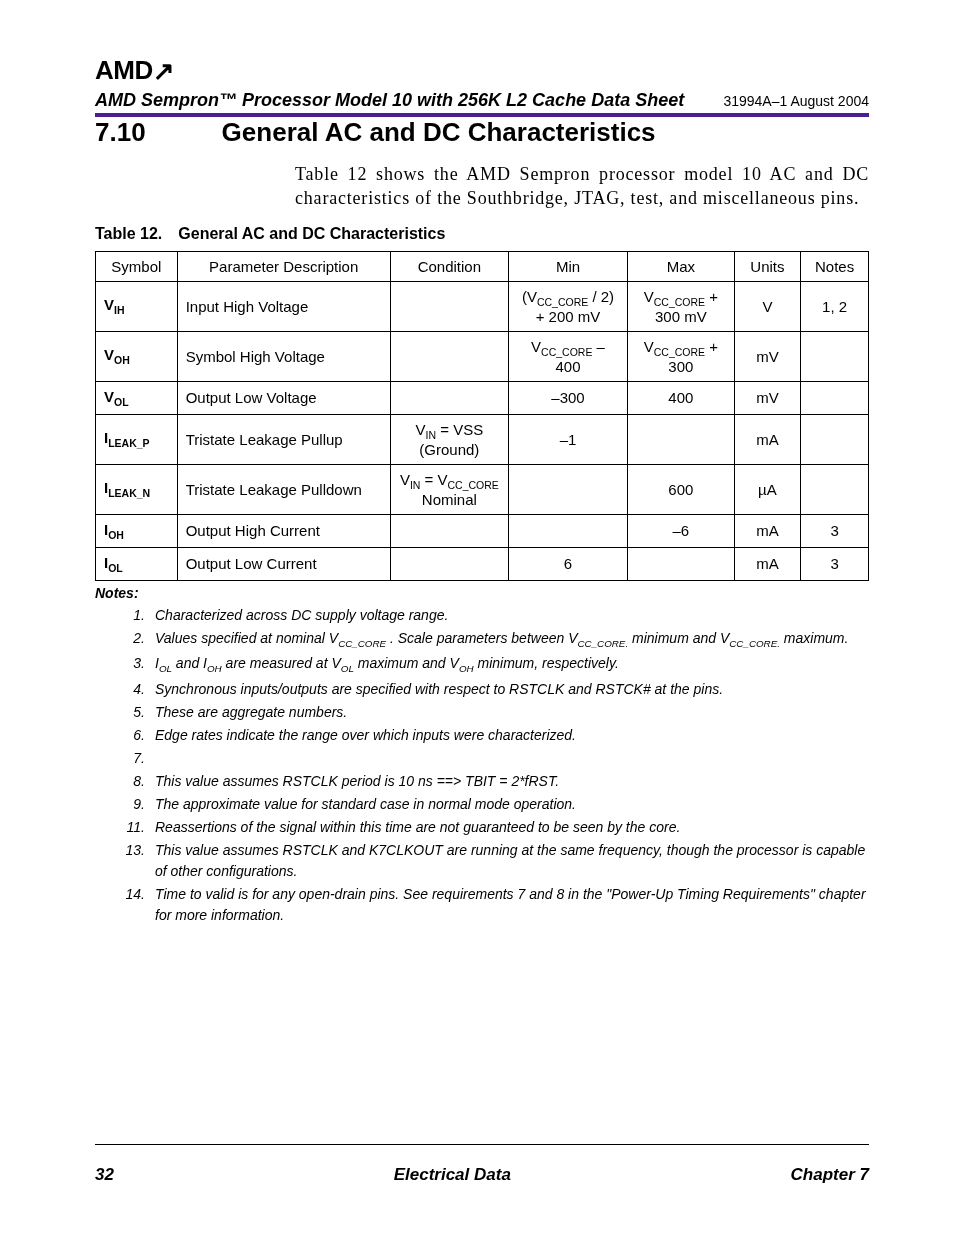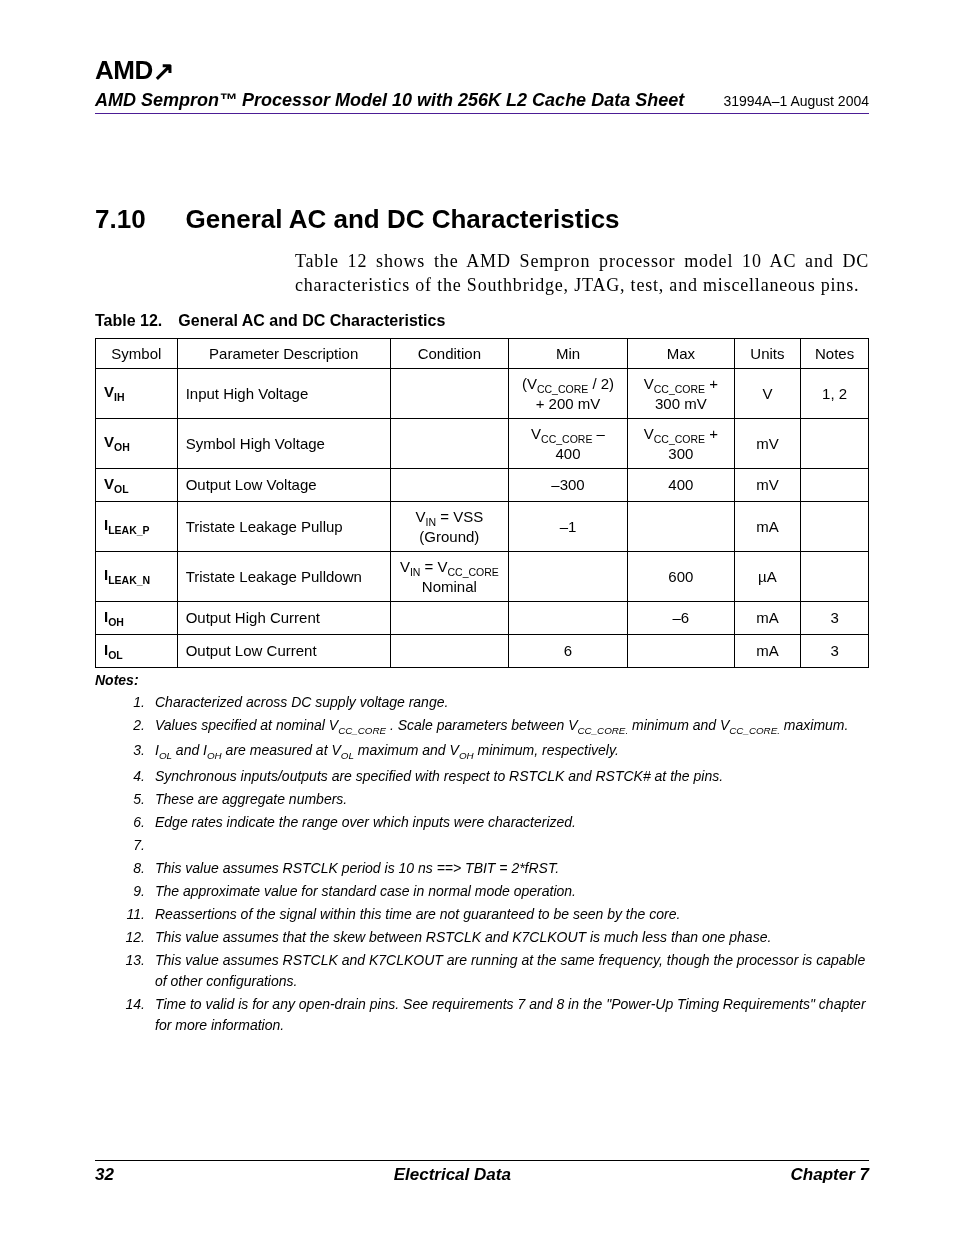--- a/index.html
+++ b/index.html
@@ -9,24 +9,24 @@
     margin: 0;
     padding: 55px 85px 40px 95px;
     box-sizing: border-box;
     font-family: "Myriad Pro", "Segoe UI", Arial, sans-serif;
     color: #000;
     position: relative;
     background: #fff;
   }
   .logo { font-weight: 900; font-size: 26px; letter-spacing: -0.5px; font-family: Arial, sans-serif; }
   .logo-arrow { display:inline-block; transform: translateY(1px); font-weight:900; }
-  .header-row { display:flex; justify-content:space-between; align-items:baseline; border-bottom: 1px solid #4c1d95; padding-bottom: 2px; margin-top: 4px; }
+  .header-row { display:flex; justify-content:space-between; align-items:baseline; border-bottom: 4px solid #4c1d95; padding-bottom: 2px; margin-top: 4px; }
   .doc-title { font-style: italic; font-weight: 700; font-size: 18px; }
   .doc-id { font-size: 14px; }
-  .section-row { display:flex; gap: 40px; margin-top: 90px; align-items: baseline; }
+  .section-row { display:flex; gap: 76px; align-items: baseline; }
   .section-num { font-weight: 900; font-size: 26px; }
   .section-title { font-weight: 900; font-size: 26px; }
   .intro { margin: 14px 0 14px 200px; font-family: Georgia, "Times New Roman", serif; font-size: 18px; line-height: 1.35; text-align: justify; letter-spacing: 0.8px; }
   .table-caption { font-weight: 800; font-size: 16px; margin-top: 12px; margin-bottom: 8px; }
   table.data { border-collapse: collapse; width: 100%; border: 1.5px solid #000; }
   table.data th, table.data td { border: 1px solid #000; padding: 6px 8px; font-size: 15px; vertical-align: middle; }
   table.data th { font-weight: 400; text-align: center; }
   .col-sym { width: 70px; }
   .col-param { text-align:left; width: 240px; }
   .col-cond { text-align:center; width: 115px; }
@@ -35,21 +35,21 @@
   .col-units { text-align:center; width: 55px; }
   .col-notes { text-align:center; width: 55px; }
   td.sym { font-weight: 700; }
   td.param { text-align:left; }
   td.center { text-align:center; }
   .sub { font-size: 0.7em; vertical-align: sub; }
   .notes-label { font-weight: 800; font-style: italic; font-size: 14px; margin-top: 4px; }
   ol.notes { list-style: none; padding: 0 0 0 30px; margin: 4px 0 0 0; font-style: italic; font-size: 14px; line-height: 1.5; }
   ol.notes li { display:flex; gap: 10px; margin-bottom: 2px; }
   ol.notes li .num { min-width: 20px; text-align:right; }
-  .footer { position:absolute; bottom: 50px; left:95px; right:85px; border-top:1px solid #000; display:flex; justify-content:space-between; font-style:italic; font-weight:700; font-size:17px; padding-top:4px;}
+  .footer { position:absolute; bottom: 50px; left:95px; right:85px; border-top:1px solid #000; display:flex; justify-content:space-between; font-style:italic; font-weight:700; font-size:17px; padding-top:20px;}
 </style>
 </head>
 <body>
 
 <div class="logo">
   <span>AMD</span><span class="logo-arrow">↗</span>
 </div>
 <div class="header-row">
   <div class="doc-title">AMD Sempron™ Processor Model 10 with 256K L2 Cache Data Sheet</div>
   <div class="doc-id">31994A–1 August 2004</div>
@@ -176,24 +176,20 @@
     </li>
     <li>
       <span class="num">9.</span>
       <span>The approximate value for standard case in normal mode operation.</span>
     </li>
     <li>
       <span class="num">11.</span>
       <span>Reassertions of the signal within this time are not guaranteed to be seen by the core.</span>
     </li>
     <li>
-      <span class="num">12.</span>
-      <span>This value assumes that the skew between RSTCLK and K7CLKOUT is much less than one phase.</span>
-    </li>
-    <li>
       <span class="num">13.</span>
       <span>This value assumes RSTCLK and K7CLKOUT are running at the same frequency, though the processor is capable of other configurations.</span>
     </li>
     <li>
       <span class="num">14.</span>
       <span>Time to valid is for any open-drain pins. See requirements 7 and 8  in the "Power-Up Timing Requirements" chapter for more information.</span>
     </li>
   </ol>
 
 <div class="footer">

